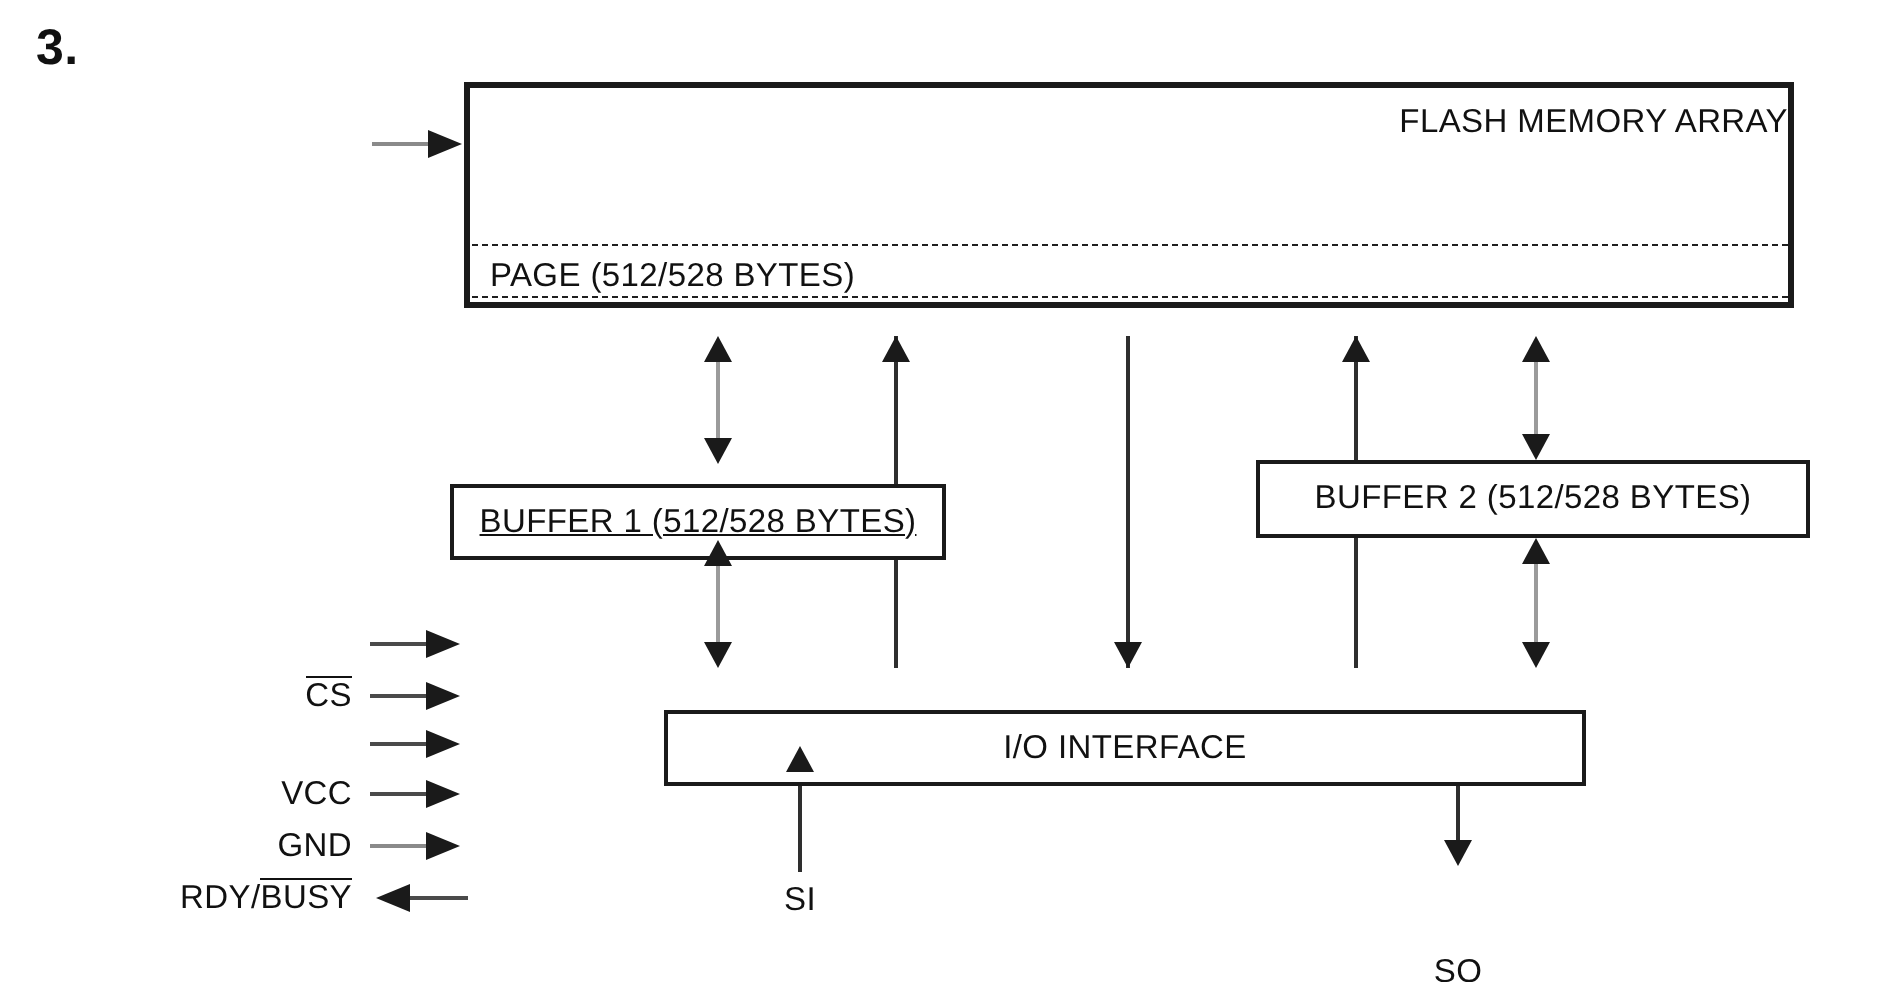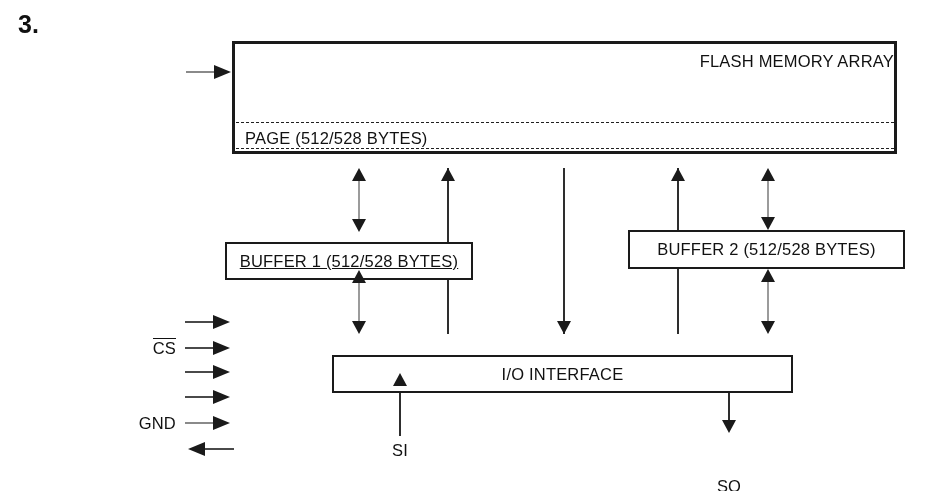--- a/index.html
+++ b/index.html
@@ -102,29 +102,35 @@
 
   <div class="sig-label" style="top:338px;">
     <span class="plain"></span><span class="over">CS</span>
   </div>
   <div class="hline" style="left:185px;top:347px;width:28px;"></div>
   <div class="tri tri-right" style="left:213px;top:341px;"></div>
 
   <div class="hline" style="left:185px;top:371px;width:28px;"></div>
   <div class="tri tri-right" style="left:213px;top:365px;"></div>
 
+  <div class="sig-label" style="top:387px;">
+    <span class="plain">VCC</span><span class="over"></span>
+  </div>
   <div class="hline" style="left:185px;top:396px;width:28px;"></div>
   <div class="tri tri-right" style="left:213px;top:390px;"></div>
 
   <div class="sig-label" style="top:413px;">
     <span class="plain">GND</span><span class="over"></span>
   </div>
   <div class="hline" style="left:185px;top:422px;width:28px;background:#8a8a8a;"></div>
   <div class="tri tri-right" style="left:213px;top:416px;"></div>
 
+  <div class="sig-label" style="top:439px;">
+    <span class="plain">RDY/</span><span class="over">BUSY</span>
+  </div>
   <div class="tri tri-left" style="left:188px;top:442px;"></div>
   <div class="hline" style="left:205px;top:448px;width:29px;"></div>
 
   <div class="vline" style="left:399px;top:374px;height:62px;"></div>
   <div class="tri tri-up" style="left:393px;top:373px;"></div>
   <div class="pin-label" style="left:385px;top:441px;width:30px;">SI</div>
 
   <div class="vline" style="left:728px;top:372px;height:50px;"></div>
   <div class="tri tri-down" style="left:722px;top:420px;"></div>
   <div class="pin-label" style="left:714px;top:441px;width:30px;margin-top:36px;">SO</div>

